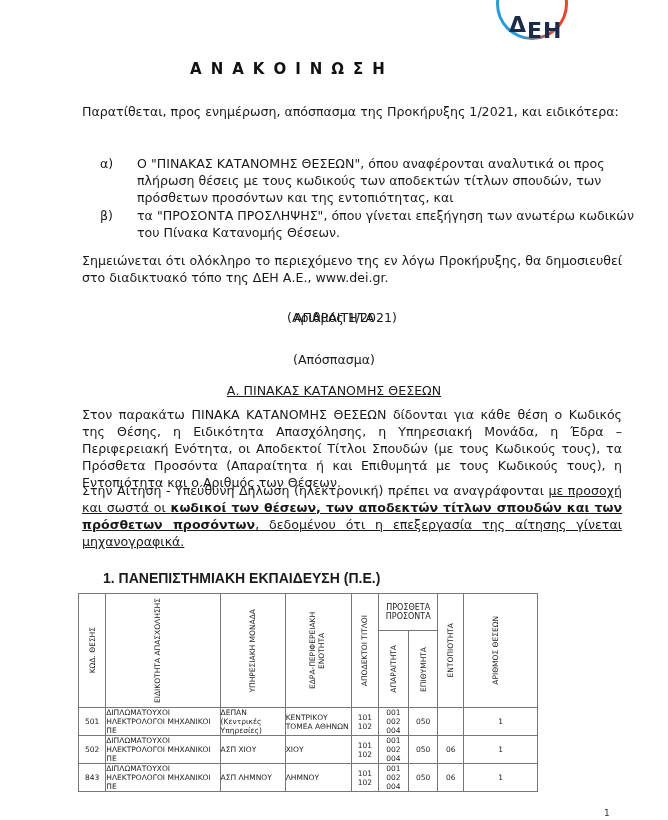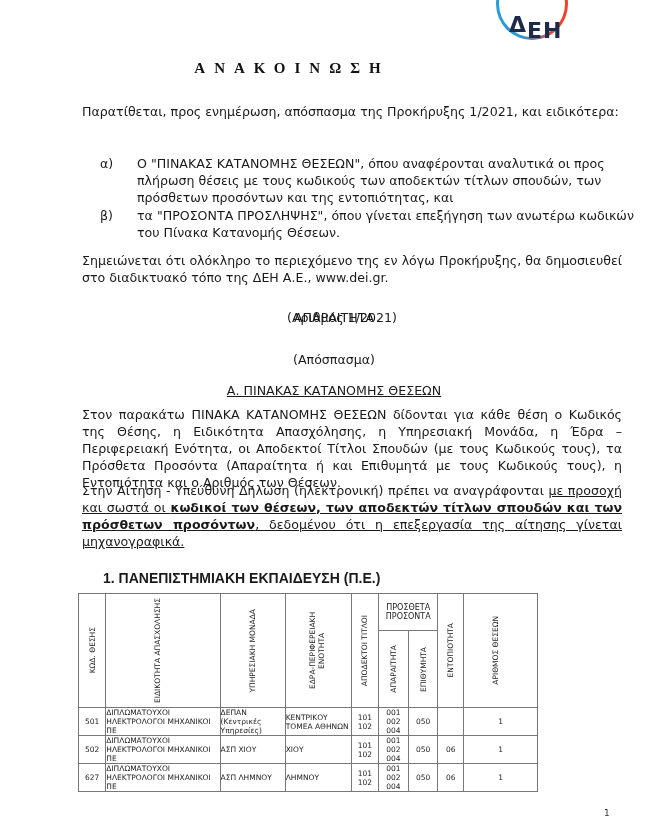--- a/index.html
+++ b/index.html
@@ -17,21 +17,21 @@
     background: #fff; border-radius: 50%;
   }
   .logo-text {
     position: absolute; left: 509px; top: 12px; z-index: 2;
     font-family: "DejaVu Sans", sans-serif; font-weight: bold; font-size: 22px;
     color: #1c2b4a; letter-spacing: 1px;
   }
   .logo-text .h { position: relative; top: 6px; }
   .title {
     position: absolute; left: 0; width: 584px; top: 60px; text-align: center;
-    font-weight: bold; font-size: 15px; letter-spacing: 9px; color: #111; font-family: Liberation Serif, serif;
+    font-weight: bold; font-size: 15px; letter-spacing: 9px; color: #111;
   }
   .para {
     position: absolute; left: 82px; width: 540px; font-size: 12.6px; line-height: 17px;
     text-align: justify;
   }
   .list-item { position: absolute; left: 100px; width: 540px; font-size: 12.6px; line-height: 17px; }
   .list-item .marker { position: absolute; left: 0; top: 0; }
   .list-item .text { margin-left: 37px; display: block; }
   .center-line {
     position: absolute; left: 0; width: 668px; text-align: center; font-size: 12.6px;
@@ -162,21 +162,21 @@
       <td class="c codes" style="white-space:pre;">101
 102</td>
       <td class="c codes" style="white-space:pre;">001
 002
 004</td>
       <td class="c">050</td>
       <td class="c">06</td>
       <td class="c">1</td>
     </tr>
     <tr>
-      <td class="c">627</td>
+      <td class="c">843</td>
       <td class="l">ΔΙΠΛΩΜΑΤΟΥΧΟΙ ΗΛΕΚΤΡΟΛΟΓΟΙ ΜΗΧΑΝΙΚΟΙ ΠΕ</td>
       <td class="l">ΑΣΠ ΛΗΜΝΟΥ</td>
       <td class="l">ΛΗΜΝΟΥ</td>
       <td class="c codes" style="white-space:pre;">101
 102</td>
       <td class="c codes" style="white-space:pre;">001
 002
 004</td>
       <td class="c">050</td>
       <td class="c">06</td>

